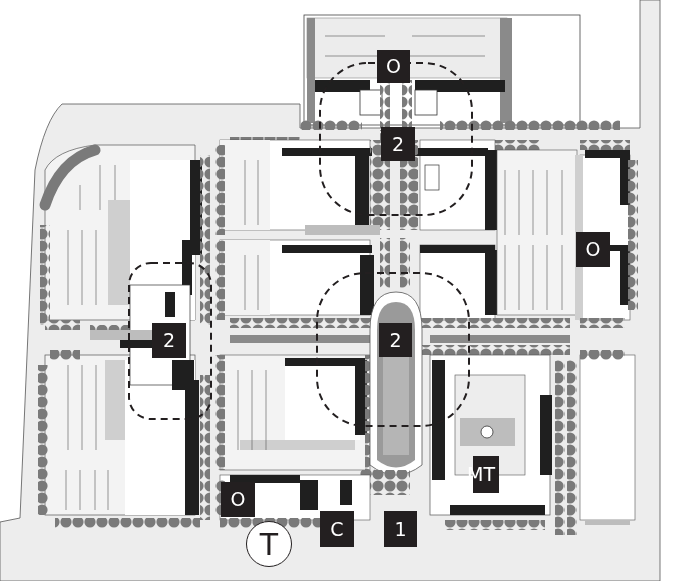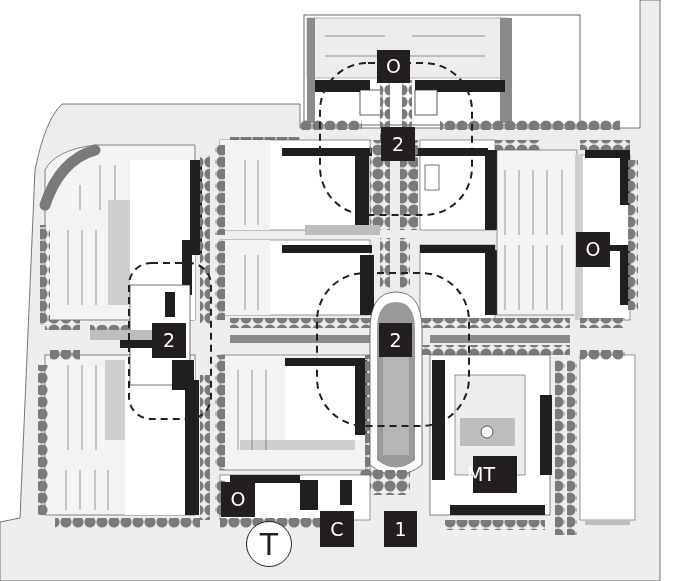--- a/index.html
+++ b/index.html
@@ -227,17 +227,17 @@
     <rect x="129" y="263" width="82" height="156" rx="22"></rect>
     <rect x="317" y="273" width="152" height="153" rx="48"></rect>
   </g>
 </svg>
 
 <div class="label-box" style="left:377px;top:50px;width:33px;height:33px;">O</div>
 <div class="label-box" style="left:381px;top:127px;width:34px;height:34px;">2</div>
 <div class="label-box" style="left:576px;top:232px;width:34px;height:35px;">O</div>
 <div class="label-box" style="left:152px;top:323px;width:34px;height:35px;">2</div>
 <div class="label-box" style="left:379px;top:323px;width:33px;height:34px;">2</div>
-<div class="label-box" style="left:473px;top:456px;width:44px;height:37px;justify-content:flex-start;padding-left:0;text-indent:-6px;">MT</div>
+<div class="label-box" style="left:473px;top:456px;width:26px;height:37px;justify-content:flex-start;padding-left:0;text-indent:-6px;">MT</div>
 <div class="label-box" style="left:221px;top:482px;width:34px;height:35px;">O</div>
 <div class="label-box" style="left:320px;top:511px;width:34px;height:36px;">C</div>
 <div class="label-box" style="left:384px;top:511px;width:33px;height:36px;">1</div>
 <div class="transit" style="left:246px;top:521px;">T</div>
 
 </body></html>

